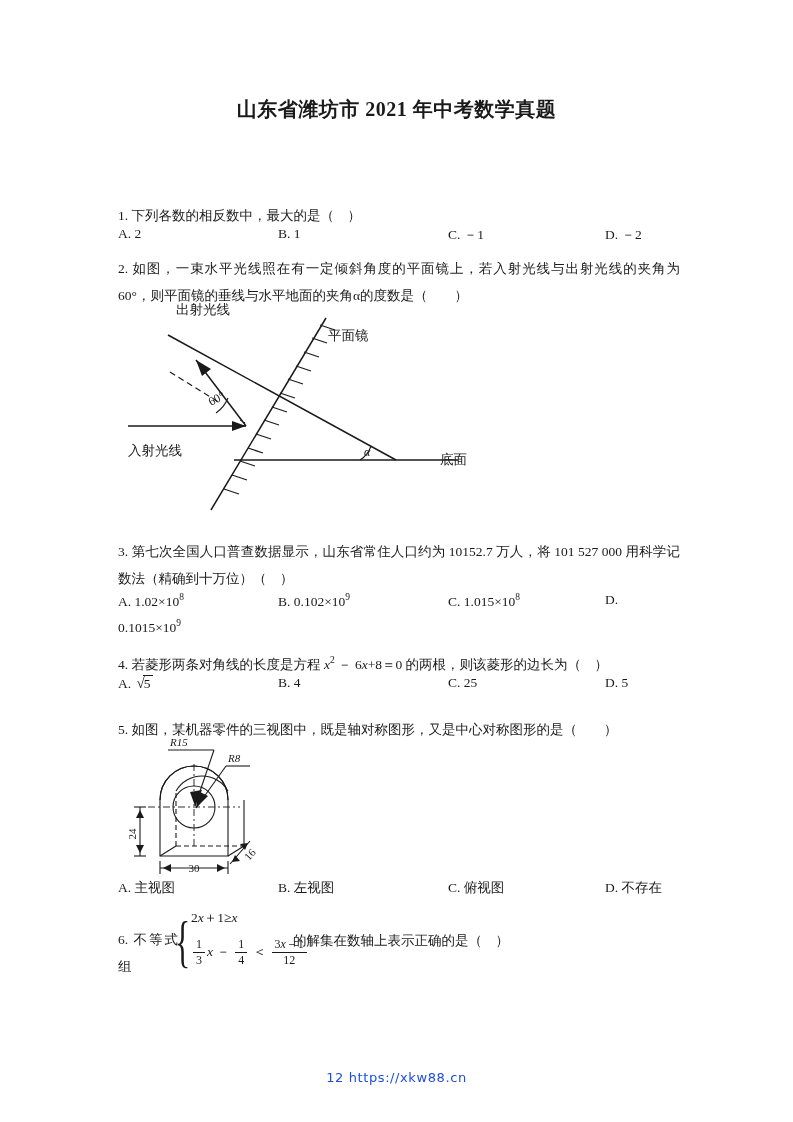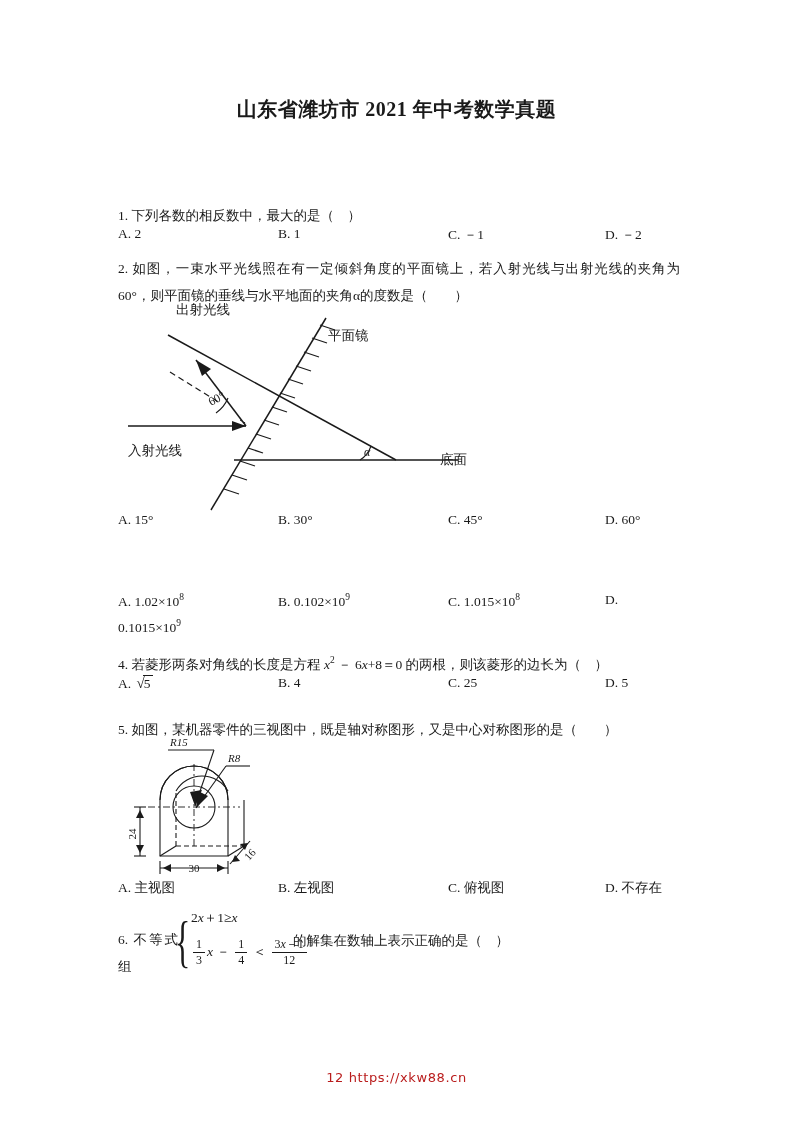--- a/index.html
+++ b/index.html
@@ -133,21 +133,21 @@
   }
   .frac .num { display: block; padding: 0 3px; }
   .frac .den { display: block; border-top: 1px solid #1a1a1a; padding: 0 3px; }
 
   .footer {
     position: absolute;
     left: 0; top: 1070px;
     width: 793px;
     text-align: center;
     font-size: 13px;
-    color: #b91c1c;
+    color: #1d4ed8;
     font-family: "DejaVu Sans", sans-serif;
     letter-spacing: 0.6px;
   }
 
   svg { display: block; }
   .fig-mirror { position: absolute; left: 128px; top: 300px; }
   .fig-part   { position: absolute; left: 118px; top: 728px; }
 
   .lbl-cn {
     font-family: "DejaVu Sans", sans-serif;
@@ -225,27 +225,22 @@
       </g>
       <text class="lbl-cn" x="48" y="14">出射光线</text>
       <text class="lbl-cn" x="200" y="40">平面镜</text>
       <text class="lbl-cn" x="0" y="155">入射光线</text>
       <text class="lbl-cn" x="312" y="164">底面</text>
       <text class="lbl-num" x="83" y="106" transform="rotate(-28 83 106)">60°</text>
       <text class="lbl-num" x="236" y="156" font-style="italic">α</text>
     </svg>
   </div>
 
-  <div class="opts" style="top:512px;">
-    <span class="opt c1">A. 15°</span>
-    <span class="opt c2">B. 30°</span>
-    <span class="opt c3">C. 45°</span>
-    <span class="opt c4">D. 60°</span>
-  </div>
-
+
+  <div class="q" style="top:538px;">3. 第七次全国人口普查数据显示，山东省常住人口约为 10152.7 万人，将 101 527 000 用科学记数法（精确到十万位）（　）</div>
   <div class="opts" style="top:592px;">
     <span class="opt c1">A. 1.02×10<span class="sup">8</span></span>
     <span class="opt c2">B. 0.102×10<span class="sup">9</span></span>
     <span class="opt c3">C. 1.015×10<span class="sup">8</span></span>
     <span class="opt c4">D.</span>
   </div>
   <div class="wrapline" style="top:618px;">0.1015×10<span class="sup">9</span></div>
 
   <div class="q" style="top:647px;">4. 若菱形两条对角线的长度是方程 <i class="mvar">x</i><span class="sup">2</span> － 6<i class="mvar">x</i>+8＝0 的两根，则该菱形的边长为（　）</div>
   <div class="opts" style="top:675px;">

